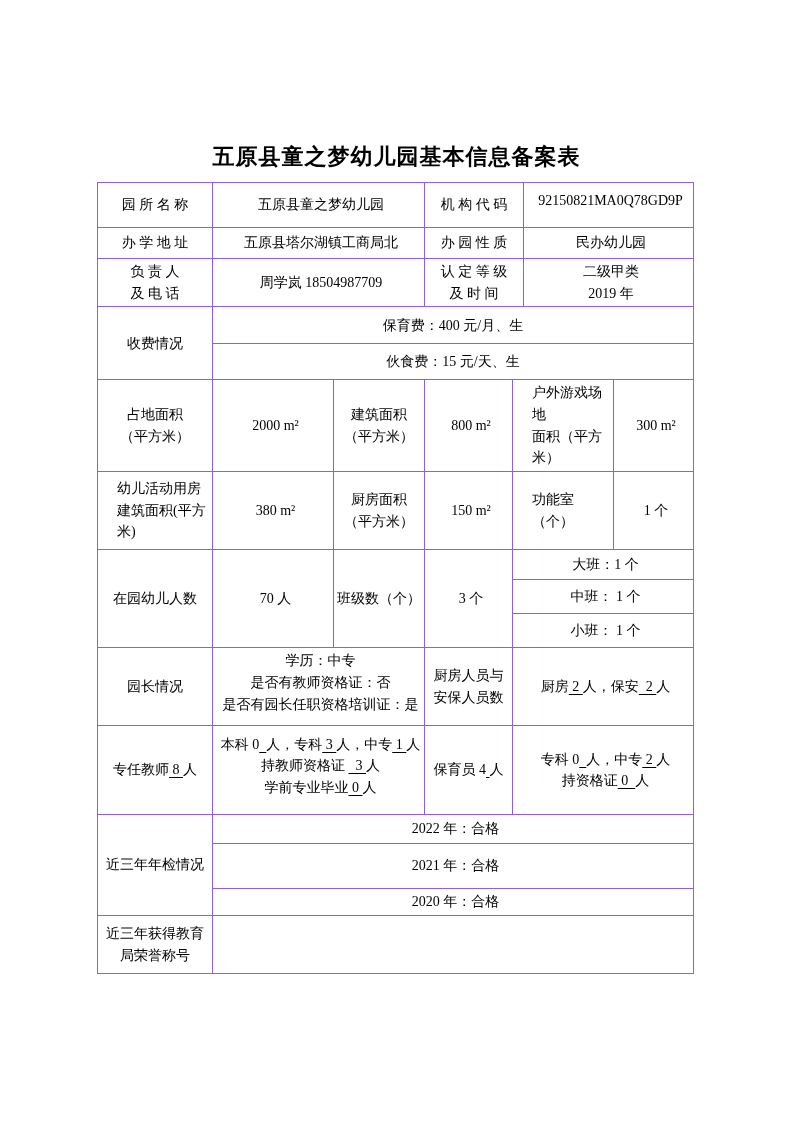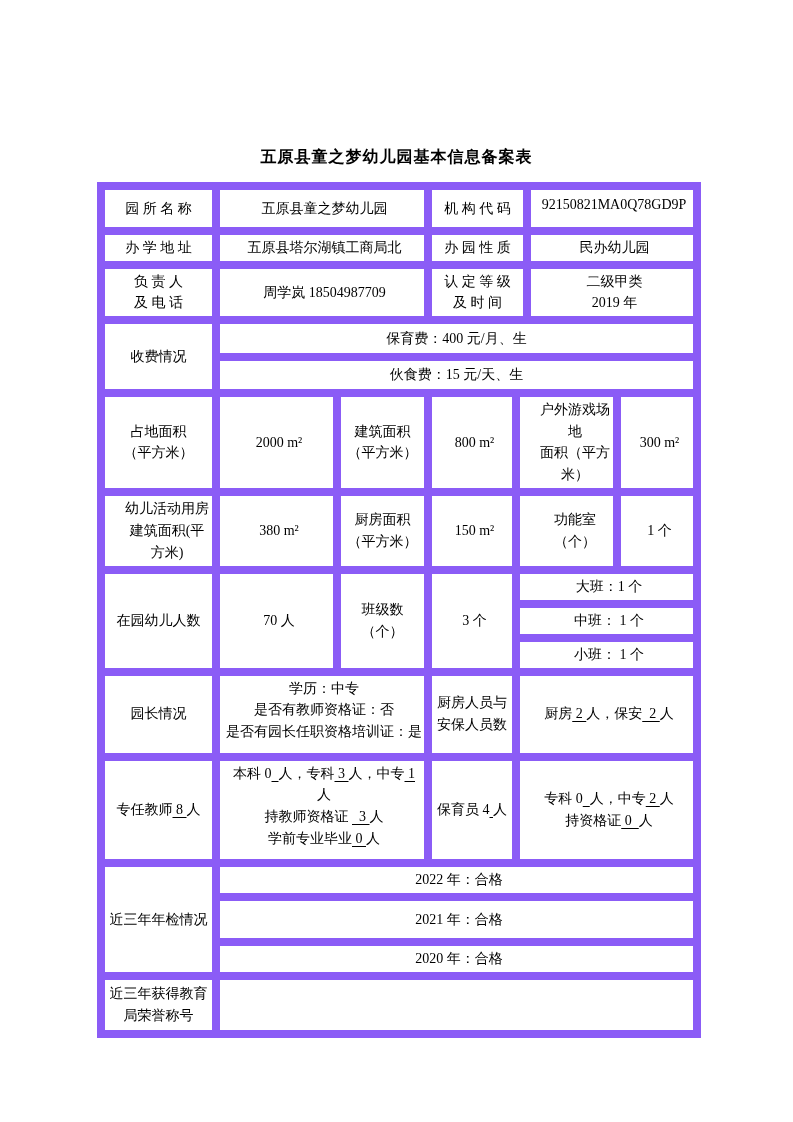--- a/index.html
+++ b/index.html
@@ -6,42 +6,42 @@
   body {
     width: 793px; height: 1122px;
     background: #ffffff;
     font-family: "Liberation Serif", "DejaVu Serif", serif;
     color: #000;
   }
   .page { position: relative; width: 793px; height: 1122px; overflow: hidden; }
   .doc-title {
     padding-top: 143px;
     text-align: center;
-    font-size: 16px;
+    font-size: 22px;
     font-weight: bold;
     letter-spacing: 1px;
     line-height: 28px;
   }
   table.info-table {
     border-collapse: collapse;
     table-layout: fixed;
     width: 596px;
     margin: 11px 0 0 97px;
   }
   td {
-    border: 8px solid #8b5cf6;
+    border: 1px solid #8b5cf6;
     font-size: 14px;
     line-height: 1.55;
     vertical-align: middle;
     white-space: pre-line;
     overflow: hidden;
     word-break: break-all;
   }
   td.lbl        { text-align: center; padding: 2px 3px; }
-  td.lbl-left   { text-align: center;   padding: 2px 2px 2px 19px; }
+  td.lbl-left   { text-align: left;   padding: 2px 2px 2px 19px; }
   td.val        { text-align: center;   padding: 2px 3px 2px 8px; }
   td.val-center { text-align: center; padding: 2px 3px; }
   td.tight      { padding: 2px 2px 10px 6px; }
   u { text-decoration: underline; text-underline-offset: 3px; }
 </style>
 </head>
 <body>
 
 <div class="page">
 

